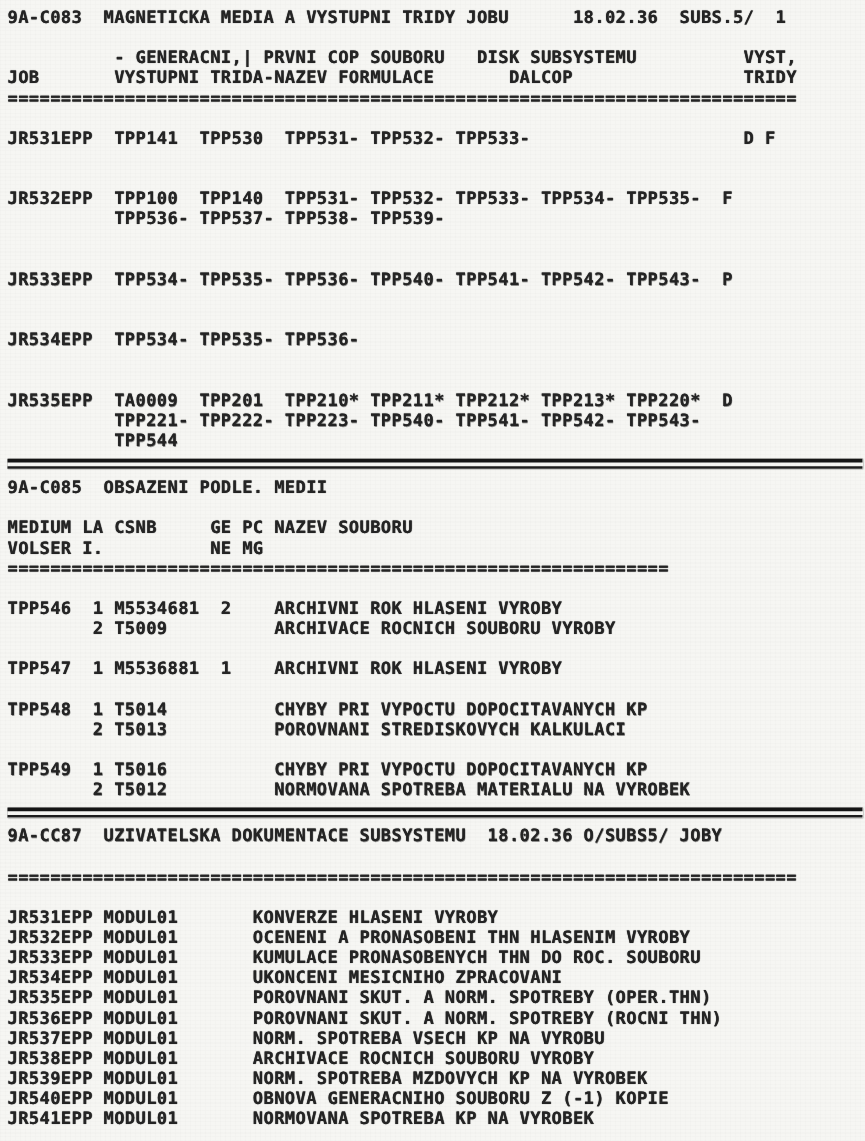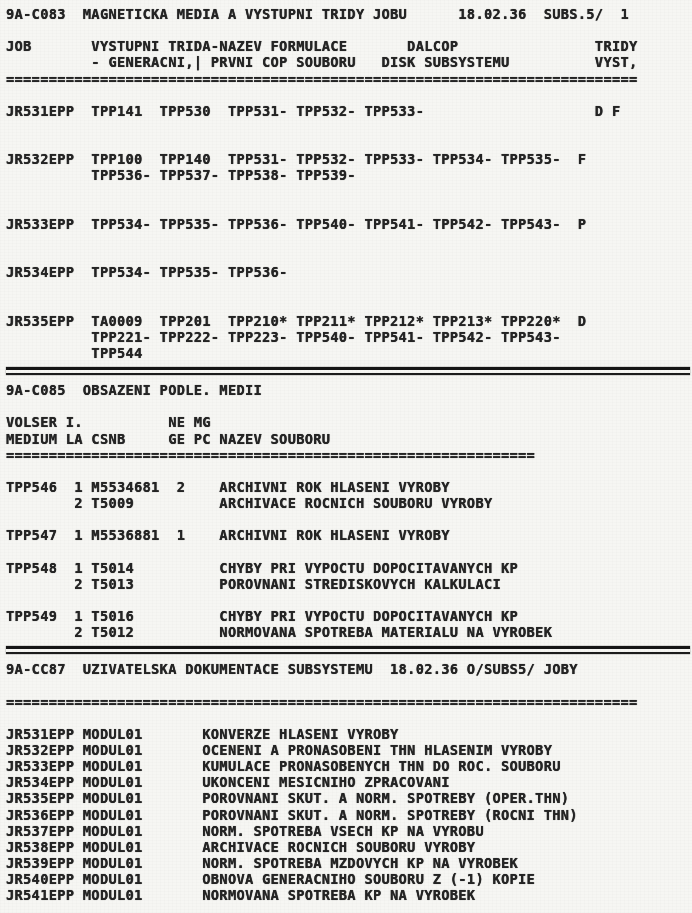--- a/index.html
+++ b/index.html
@@ -44,22 +44,22 @@
   }
 </style>
 </head>
 <body>
 
 <div class="page">
   <div class="printout" style="color: rgb(36, 36, 36);">
       <div>
         <div class="line">9A-C083  MAGNETICKA MEDIA A VYSTUPNI TRIDY JOBU      18.02.36  SUBS.5/  1</div>
         <div class="line"></div>
+        <div class="line">          - GENERACNI,| PRVNI COP SOUBORU   DISK SUBSYSTEMU          VYST,</div>
         <div class="line">JOB       VYSTUPNI TRIDA-NAZEV FORMULACE       DALCOP                TRIDY</div>
-        <div class="line">          - GENERACNI,| PRVNI COP SOUBORU   DISK SUBSYSTEMU          VYST,</div>
         <div class="line">==========================================================================</div>
         <div class="line"></div>
         <div class="line">JR531EPP  TPP141  TPP530  TPP531- TPP532- TPP533-                    D F</div>
         <div class="line"></div>
         <div class="line"></div>
         <div class="line">JR532EPP  TPP100  TPP140  TPP531- TPP532- TPP533- TPP534- TPP535-  F</div>
         <div class="line">          TPP536- TPP537- TPP538- TPP539-</div>
         <div class="line"></div>
         <div class="line"></div>
         <div class="line">JR533EPP  TPP534- TPP535- TPP536- TPP540- TPP541- TPP542- TPP543-  P</div>
@@ -69,22 +69,22 @@
         <div class="line"></div>
         <div class="line"></div>
         <div class="line">JR535EPP  TA0009  TPP201  TPP210* TPP211* TPP212* TPP213* TPP220*  D</div>
         <div class="line">          TPP221- TPP222- TPP223- TPP540- TPP541- TPP542- TPP543-</div>
         <div class="line">          TPP544</div>
       </div>
       <div class="hrule"></div>
       <div>
         <div class="line">9A-C085  OBSAZENI PODLE. MEDII</div>
         <div class="line"></div>
+        <div class="line">MEDIUM LA CSNB     GE PC NAZEV SOUBORU</div>
         <div class="line">VOLSER I.          NE MG</div>
-        <div class="line">MEDIUM LA CSNB     GE PC NAZEV SOUBORU</div>
         <div class="line">==============================================================</div>
         <div class="line"></div>
         <div class="line">TPP546  1 M5534681  2    ARCHIVNI ROK HLASENI VYROBY</div>
         <div class="line">        2 T5009          ARCHIVACE ROCNICH SOUBORU VYROBY</div>
         <div class="line"></div>
         <div class="line">TPP547  1 M5536881  1    ARCHIVNI ROK HLASENI VYROBY</div>
         <div class="line"></div>
         <div class="line">TPP548  1 T5014          CHYBY PRI VYPOCTU DOPOCITAVANYCH KP</div>
         <div class="line">        2 T5013          POROVNANI STREDISKOVYCH KALKULACI</div>
         <div class="line"></div>

